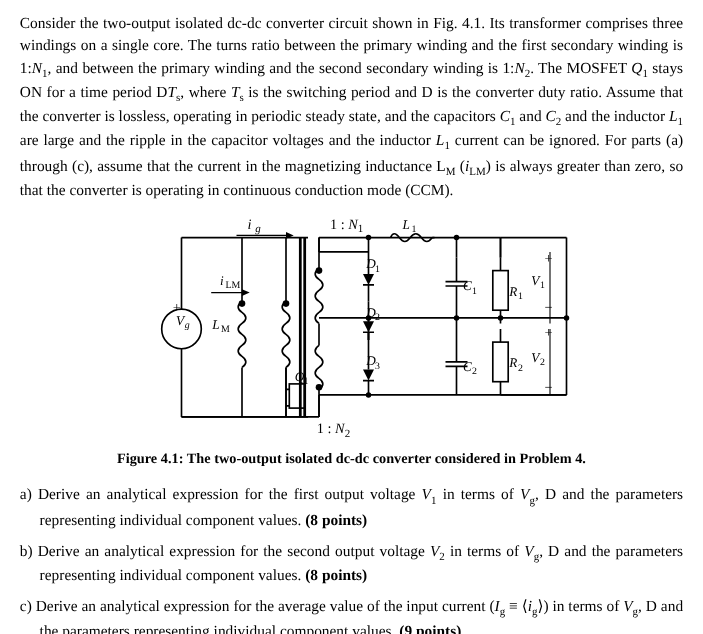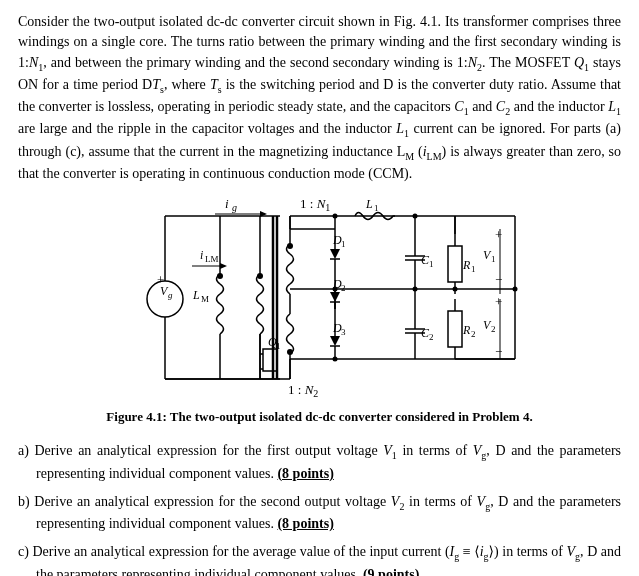--- a/index.html
+++ b/index.html
@@ -37,21 +37,21 @@
     }
     .qa-block {
       margin-bottom: 8px;
     }
     .qa-block p {
       text-align: justify;
       text-indent: -18px;
       padding-left: 18px;
     }
     sub { font-size: 10px; }
-    .bold { font-weight: bold; text-decoration: underline; }
+    .bold { font-weight: bold; }
   </style>
 </head>
 <body>
 
 <div class="text-block">
   Consider the two-output isolated dc-dc converter circuit shown in Fig. 4.1. Its transformer
   comprises three windings on a single core. The turns ratio between the primary winding and the
   first secondary winding is 1:<i>N</i><sub>1</sub>, and between the primary winding and the second secondary
   winding is 1:<i>N</i><sub>2</sub>. The MOSFET <i>Q</i><sub>1</sub> stays ON for a time period D<i>T</i><sub>s</sub>, where <i>T</i><sub>s</sub> is the switching
   period and D is the converter duty ratio. Assume that the converter is lossless, operating in

